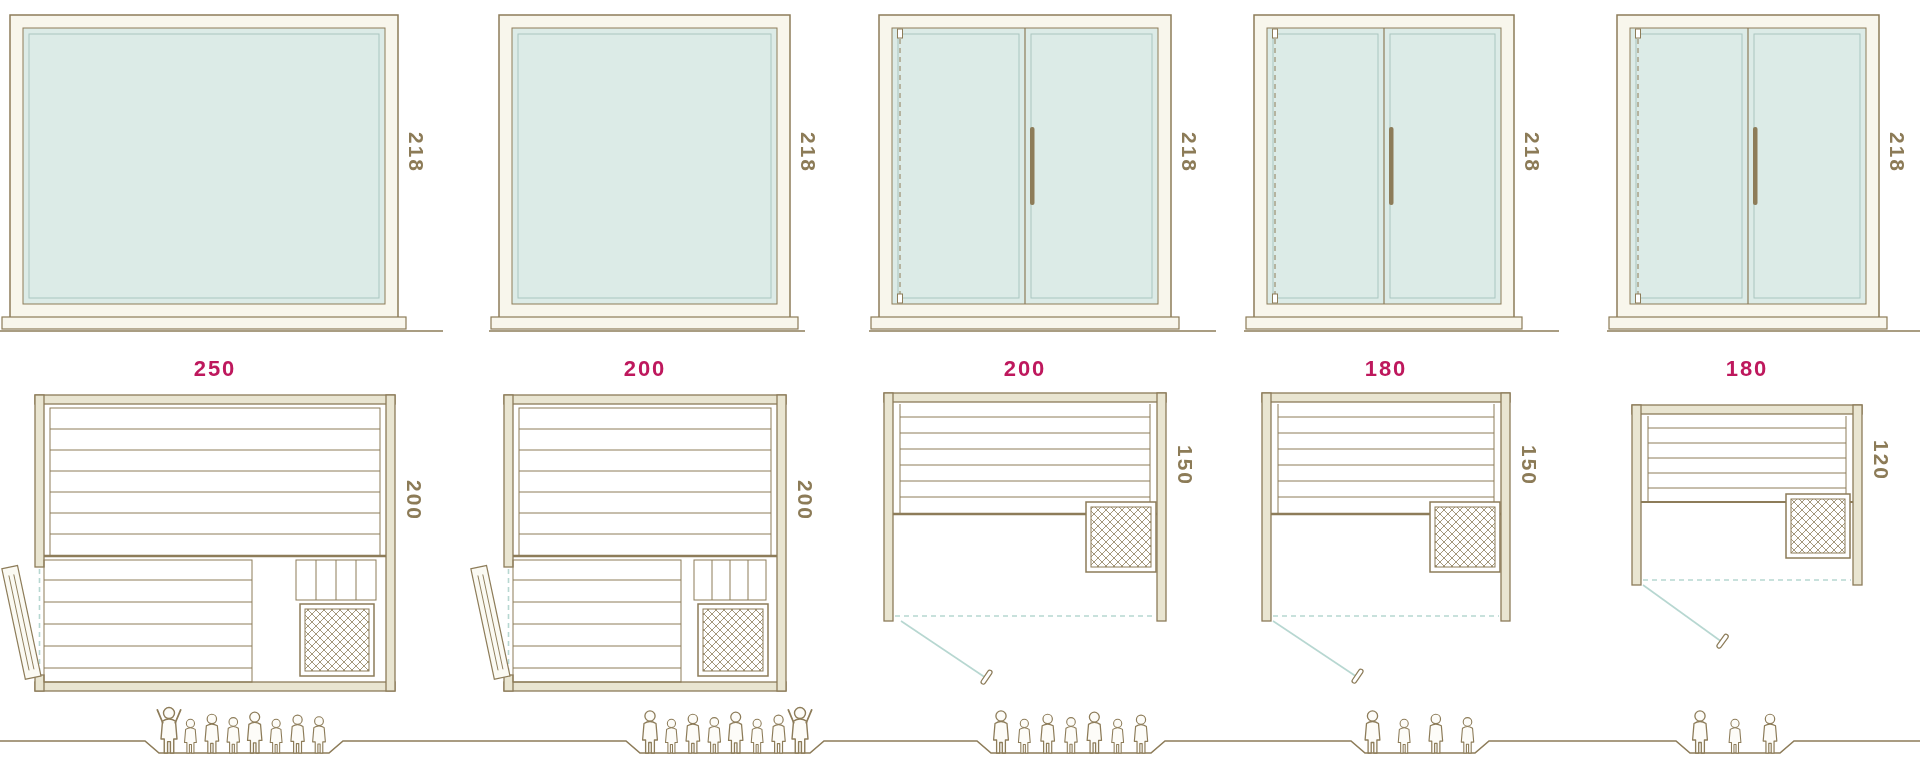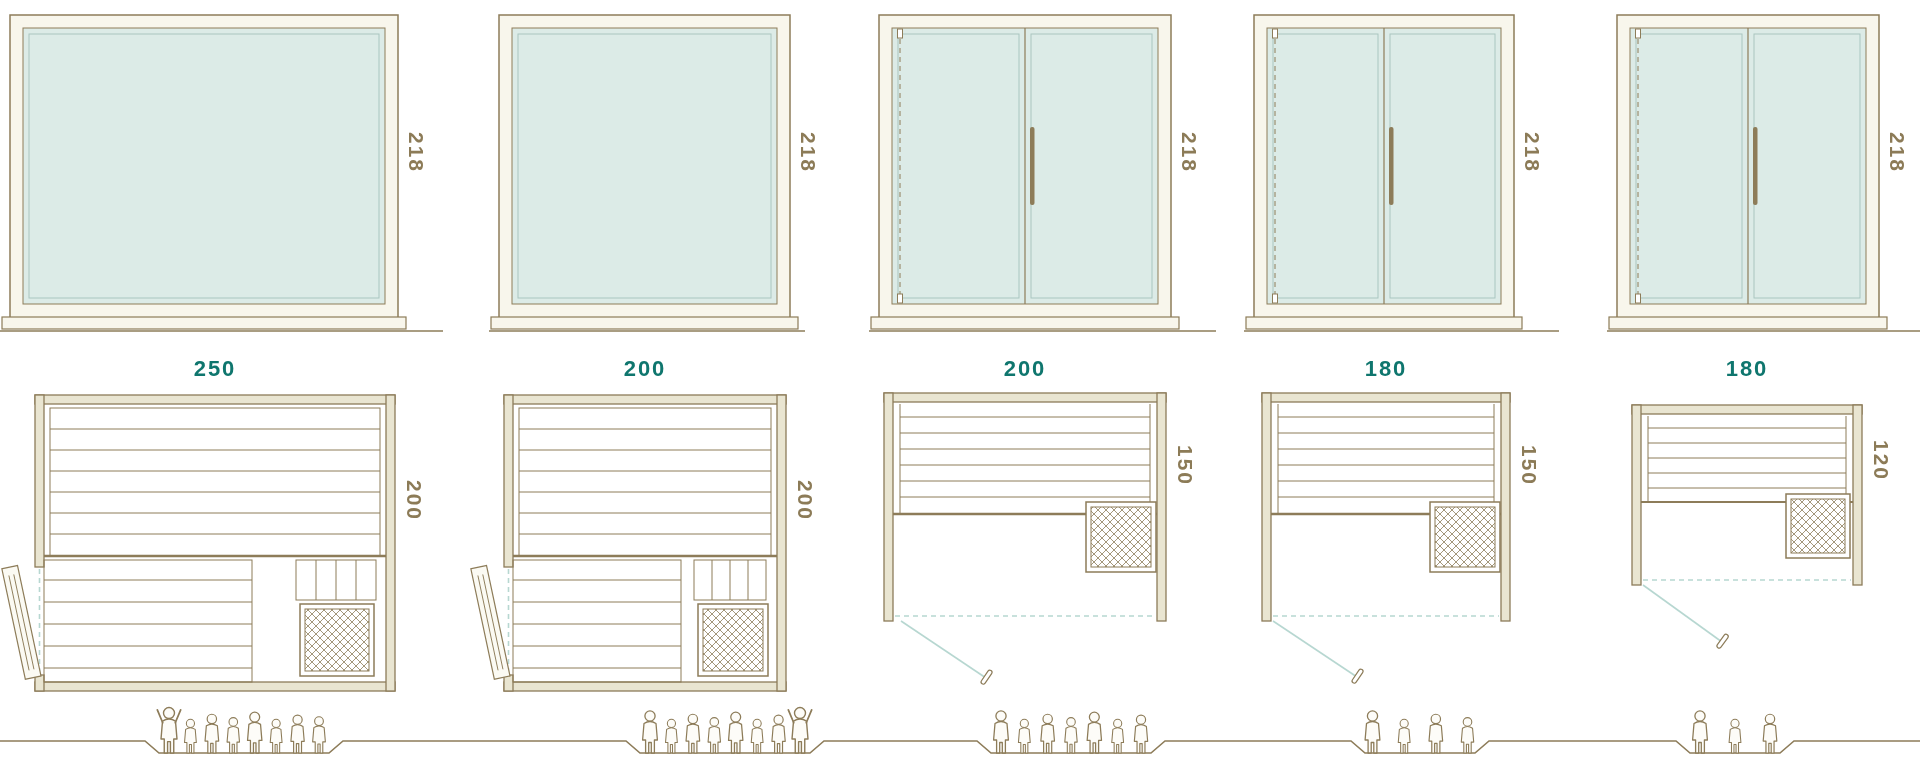--- a/index.html
+++ b/index.html
@@ -3,21 +3,21 @@
 <meta charset="utf-8">
 <style>
   html,body{margin:0;padding:0;}
   body{
     width:1920px;height:770px;position:relative;overflow:hidden;
     background:#ffffff;font-family:"Liberation Sans",sans-serif;
   }
   svg{position:absolute;overflow:visible;}
   .hlabel{
     position:absolute;transform:translateX(-50%);
-    font-weight:700;font-size:22px;color:#0f766e;letter-spacing:2px;white-space:nowrap;
+    font-weight:700;font-size:22px;color:#be185d;letter-spacing:2px;white-space:nowrap;
   }
   .vlabel{
     position:absolute;writing-mode:vertical-rl;
     font-weight:700;font-size:21px;color:#8c7b57;letter-spacing:2px;white-space:nowrap;
   }
 </style>
 </head>
 <body>
 
 <div class="model">

